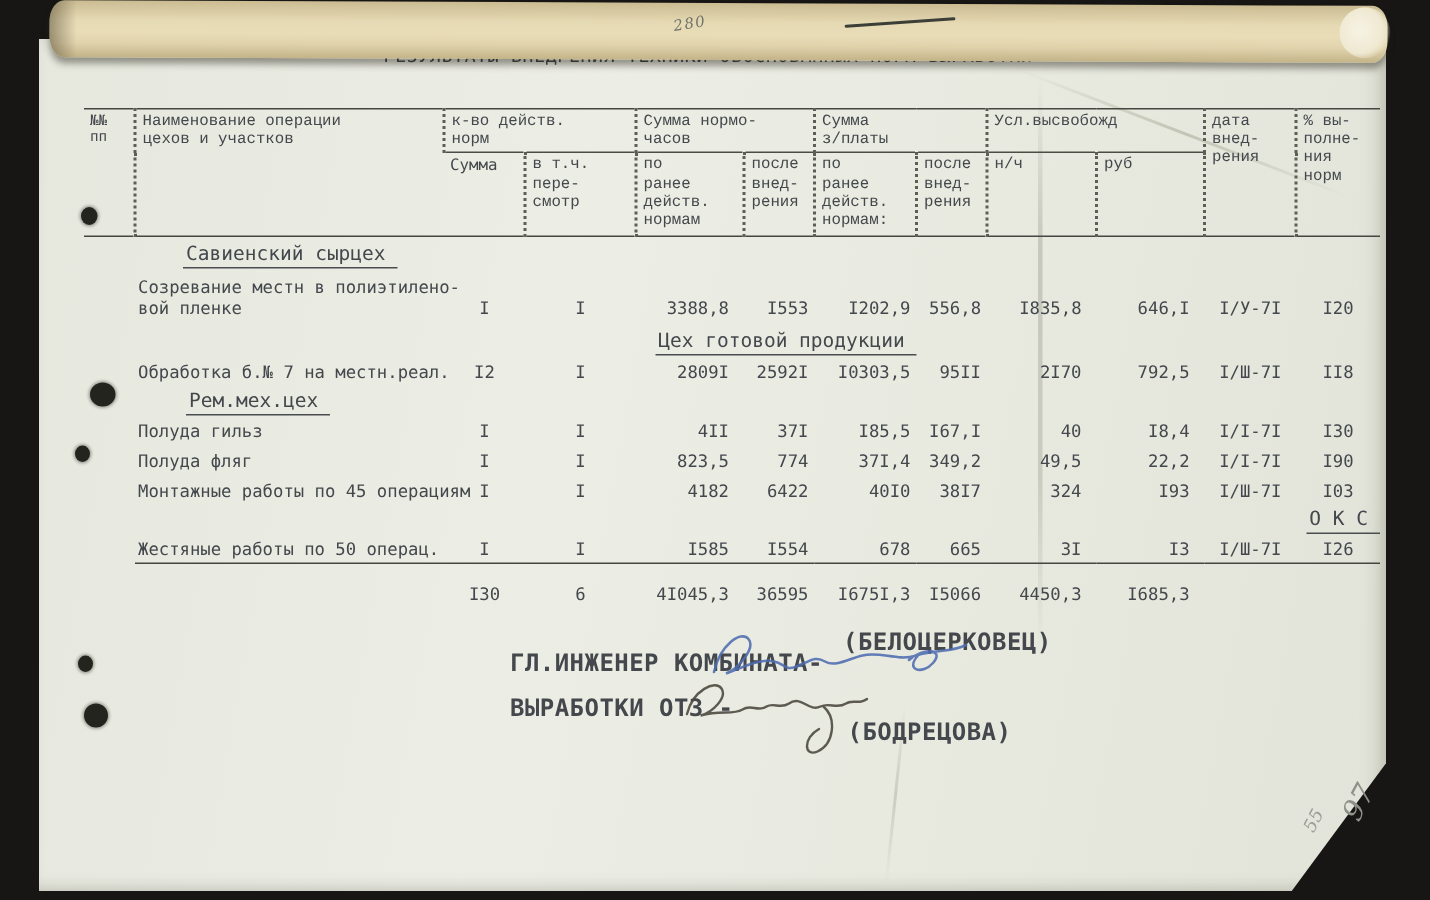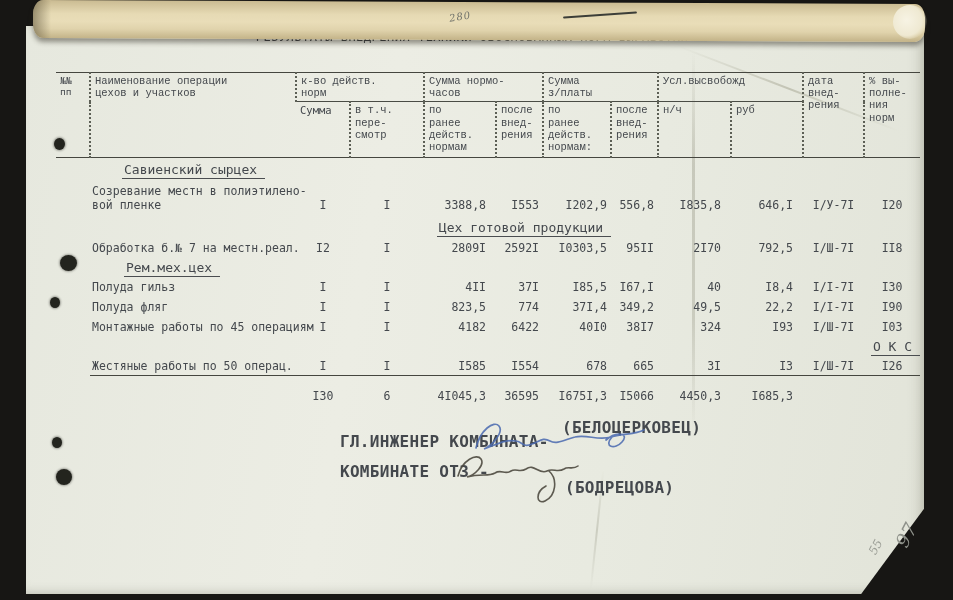--- a/index.html
+++ b/index.html
@@ -267,21 +267,21 @@
       </tr>
     </tbody>
   </table>
 
   <div class="sigline" style="left:340px;top:432px">ГЛ.ИНЖЕНЕР КОМБИНАТА-</div>
   <div class="sigline" style="left:562px;top:418px">(БЕЛОЦЕРКОВЕЦ)</div>
   <svg class="sig-svg" style="left:468px;top:414px" width="190" height="46" viewBox="0 0 190 46">
     <path d="M8 34 C12 16 26 6 31 12 C36 18 24 32 16 35 C30 30 38 25 48 27 C55 28 55 34 64 30 C72 27 75 23 82 27 C89 31 98 25 107 23 C119 20 130 27 143 23 C156 19 166 21 176 16 M138 26 c10 -9 24 -7 16 2 c-7 8 -19 5 -10 -5" fill="none" stroke="#4d6cb0" stroke-width="1.7" stroke-linecap="round" opacity="0.88"></path>
   </svg>
 
-  <div class="sigline" style="left:340px;top:462px">КОМБИНАТЕ ОТЗ -</div>
+  <div class="sigline" style="left:340px;top:462px">ВЫРАБОТКИ ОТЗ -</div>
   <div class="sigline" style="left:565px;top:478px">(БОДРЕЦОВА)</div>
   <svg class="sig-svg" style="left:450px;top:448px" width="150" height="62" viewBox="0 0 150 62">
     <path d="M8 28 C12 12 27 5 31 11 C35 17 25 27 17 29 C31 25 38 29 45 25 C51 21 55 27 61 23 C66 20 70 25 76 21 C84 15 89 27 97 23 C103 20 108 25 114 21 C118 18 123 22 128 18 M99 23 C108 31 106 48 95 53 C86 57 85 44 96 38" fill="none" stroke="#4e4a40" stroke-width="1.6" stroke-linecap="round" opacity="0.9"></path>
   </svg>
 
   <div class="hw hw-97">97</div>
   <div class="hw hw-55">55</div>
 
 </div>
 

